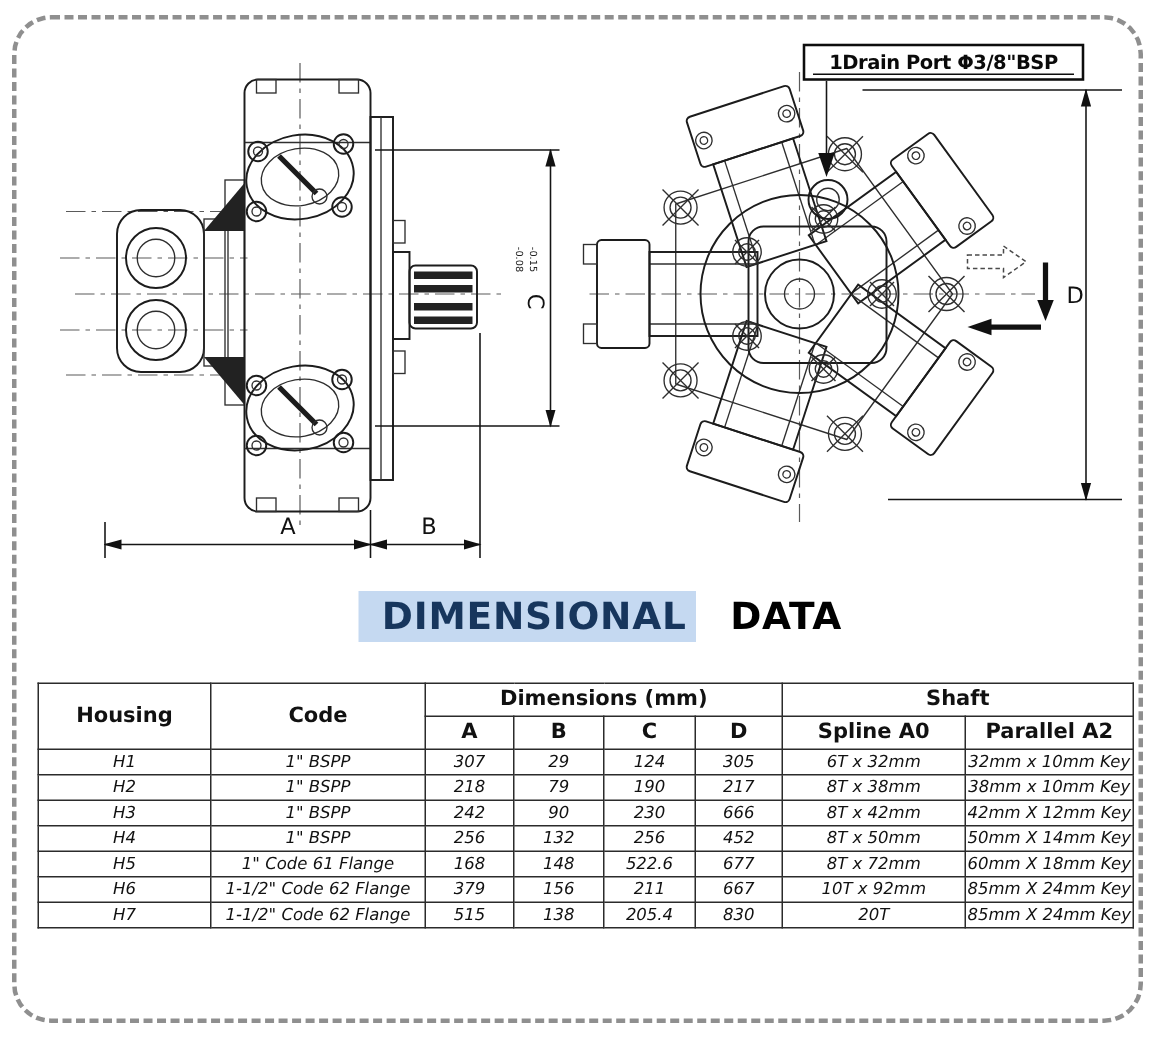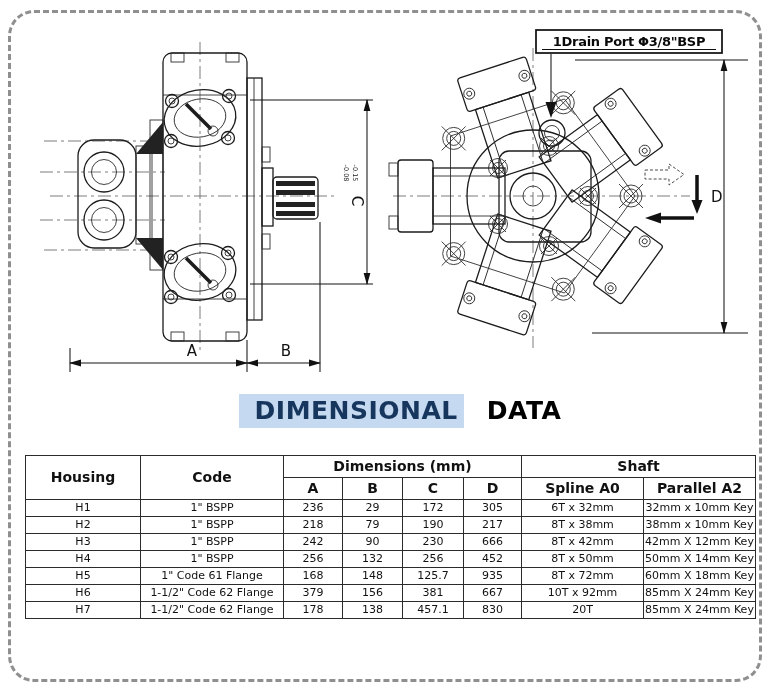--- a/index.html
+++ b/index.html
@@ -20,21 +20,21 @@
   .title{position:absolute;left:0;top:396px;width:772px;text-align:center;
          transform:translateX(14px);font-size:25px;font-weight:bold;letter-spacing:0.5px;}
   .title .hl{background:#c5d9f1;color:#17365d;padding:2px 6px 3px 16px;}
   .title .rest{color:#000;margin-left:23px;}
   
   table.dims{position:absolute;left:25px;top:455px;width:730px;height:158px;
        border-collapse:collapse;table-layout:fixed;font-size:11px;}
   table.dims th,table.dims td{border:1px solid #2b2b2b;text-align:center;vertical-align:middle;
        padding:0;line-height:1.1;overflow:hidden;white-space:nowrap;}
   table.dims th{font-weight:bold;font-size:14px;height:21px;}
-  table.dims td{height:16px;font-size:11px;}
+  table.dims td{height:16px;font-size:11px;font-style:italic;}
   col.c-housing{width:115px;} col.c-ports{width:143px;}
   col.c-a{width:59px;} col.c-b{width:60px;} col.c-c{width:61px;} col.c-d{width:58px;}
   col.c-spline{width:122px;} col.c-parallel{width:112px;}
 </style>
 </head>
 <body>
 
 <div class="page-border"></div>
 
 <svg class="drawings" viewBox="0 0 772 392">
@@ -329,23 +329,23 @@
       <th>C</th>
       <th>D</th>
       <th>Spline A0</th>
       <th>Parallel A2</th>
     </tr>
   </thead>
   <tbody>
     <tr>
       <td>H1</td>
       <td>1" BSPP</td>
-      <td>236</td>
+      <td>307</td>
       <td>29</td>
-      <td>172</td>
+      <td>124</td>
       <td>305</td>
       <td>6T x 32mm</td>
       <td>32mm x 10mm Key</td>
     </tr>
     <tr>
       <td>H2</td>
       <td>1" BSPP</td>
       <td>218</td>
       <td>79</td>
       <td>190</td>
@@ -371,39 +371,39 @@
       <td>256</td>
       <td>452</td>
       <td>8T x 50mm</td>
       <td>50mm X 14mm Key</td>
     </tr>
     <tr>
       <td>H5</td>
       <td>1" Code 61 Flange</td>
       <td>168</td>
       <td>148</td>
-      <td>125.7</td>
-      <td>935</td>
+      <td>522.6</td>
+      <td>677</td>
       <td>8T x 72mm</td>
       <td>60mm X 18mm Key</td>
     </tr>
     <tr>
       <td>H6</td>
       <td>1-1/2" Code 62 Flange</td>
       <td>379</td>
       <td>156</td>
-      <td>381</td>
+      <td>211</td>
       <td>667</td>
       <td>10T x 92mm</td>
       <td>85mm X 24mm Key</td>
     </tr>
     <tr>
       <td>H7</td>
       <td>1-1/2" Code 62 Flange</td>
-      <td>178</td>
+      <td>515</td>
       <td>138</td>
-      <td>457.1</td>
+      <td>205.4</td>
       <td>830</td>
       <td>20T</td>
       <td>85mm X 24mm Key</td>
     </tr>
   </tbody>
 </table>
 
 </body></html>

